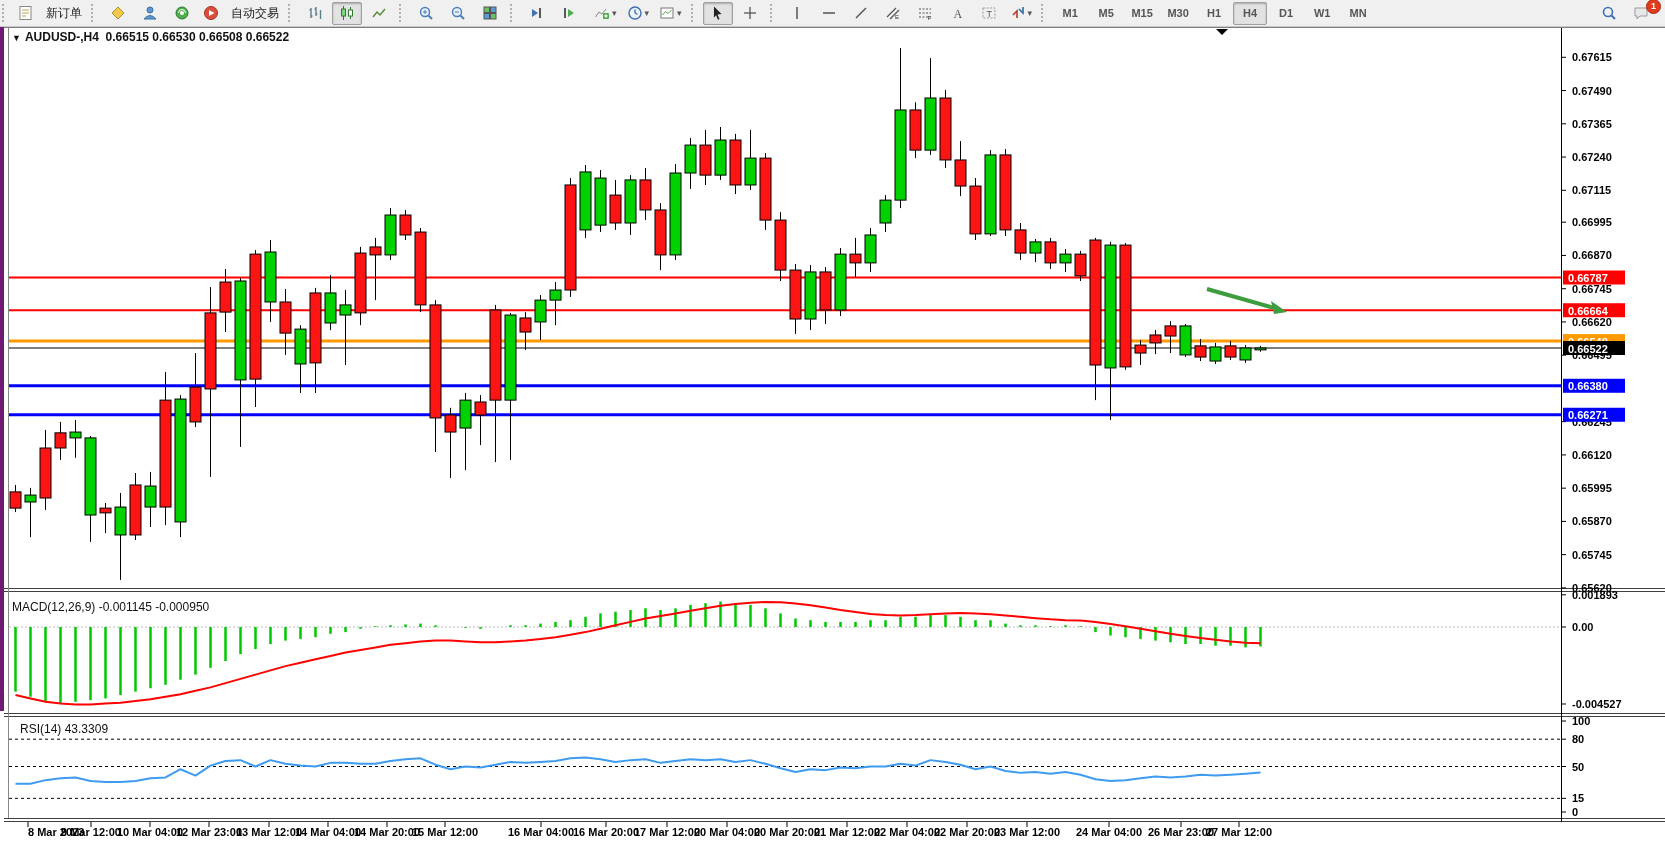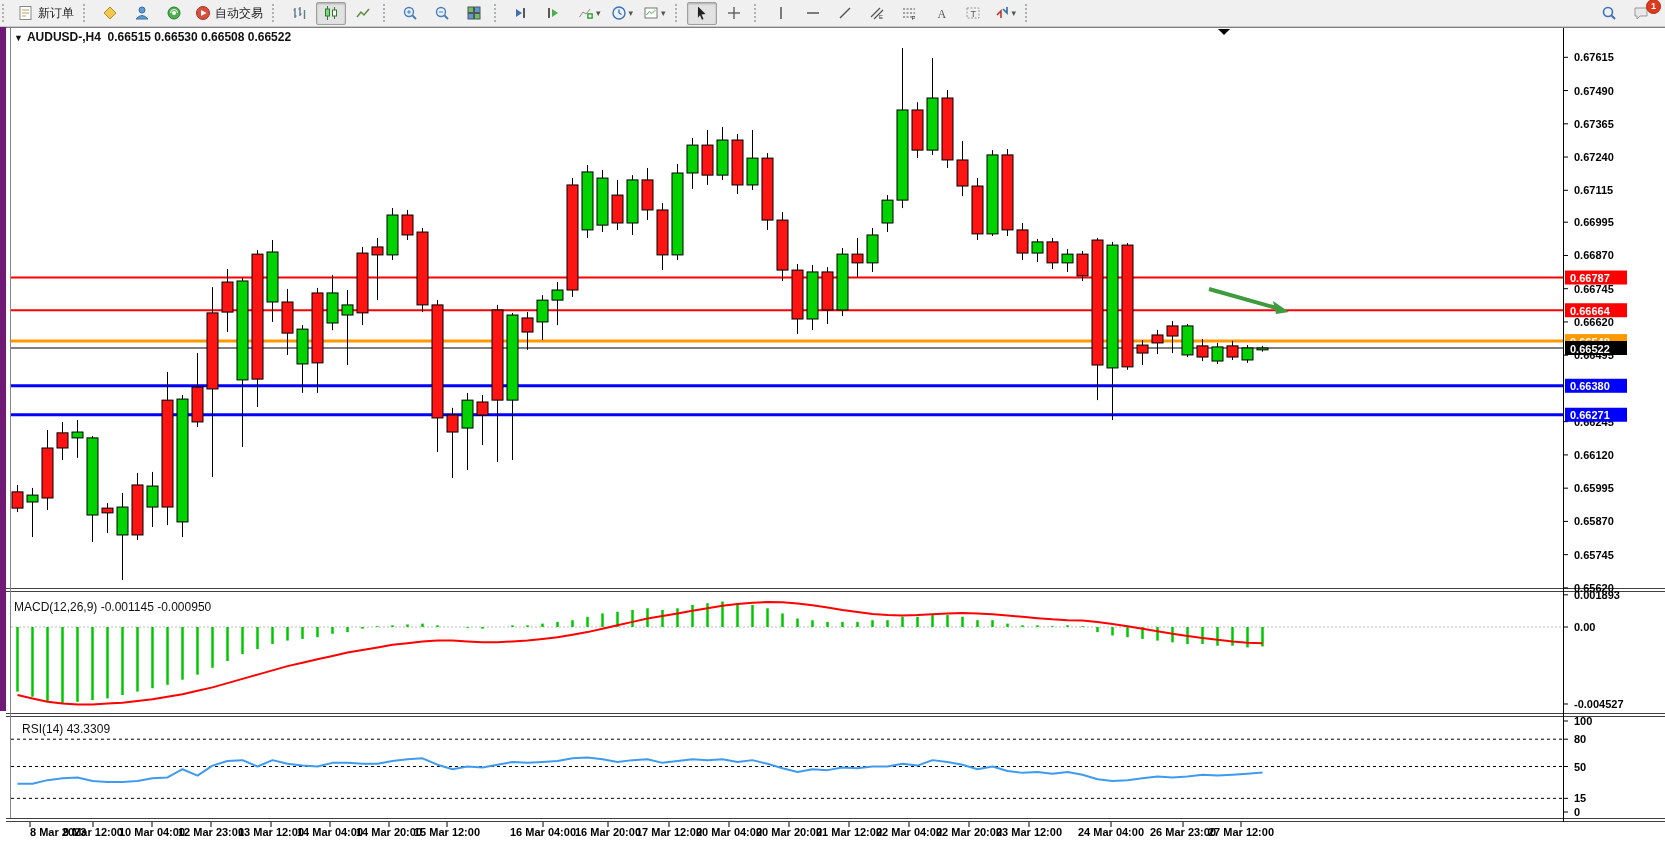--- a/index.html
+++ b/index.html
@@ -7,31 +7,31 @@
        font-family:"Liberation Sans", sans-serif;position:relative;}
   
   #toolbar{position:absolute;left:0;top:0;width:1665px;height:26px;background:#f0f0f0;
            border-bottom:1px solid #c8c8c8;display:flex;align-items:center;z-index:5;}
   .tb-group{display:flex;align-items:center;height:24px;padding:0 2px;}
   .tb-handle{width:5px;height:18px;margin:0 2px;border-left:2px dotted #b0b0b0;}
   .tb-btn{display:flex;align-items:center;justify-content:center;height:21px;min-width:22px;
           padding:0 3px;margin:0 1px;border:1px solid transparent;border-radius:2px;
           font-size:12px;color:#333;cursor:default;white-space:nowrap;}
   .tb-btn.active{background:#e2e2e2;border-color:#a0a0a0;box-shadow:inset 0 1px 2px rgba(0,0,0,.25);}
-  .tb-btn .lbl{margin-left:4px;font-size:12px;color:#222;}
+  .tb-btn .lbl{margin-left:12px;font-size:12px;color:#222;}
   .caret{font-size:9px;color:#555;margin-left:2px;}
   .tf-btn{font-size:11px;font-weight:700;color:#555;min-width:26px;}
   #toolbar svg{display:block;}
   #tb-right{margin-left:auto;display:flex;align-items:center;padding-right:8px;}
   .badge{position:absolute;top:-4px;right:-6px;width:13px;height:13px;border-radius:50%;
          background:#e03a1e;color:#fff;font-size:9px;font-weight:700;display:flex;
          align-items:center;justify-content:center;border:1px solid #b02c12;}
   
   #chart-window{position:absolute;left:0;top:26px;width:1665px;height:685px;background:#15803d;
-                border-left:6px solid #701a75;box-sizing:border-box;}
+                border-left:4px solid #701a75;box-sizing:border-box;}
   #chart-svg{position:absolute;left:0;top:0;}
   #symbol-title{position:absolute;left:8px;top:4px;font-size:12px;font-weight:600;color:#111;z-index:3;}
   #symbol-title .tri{font-size:9px;color:#111;margin-right:4px;}
   .pane-label{position:absolute;font-size:12px;color:#111;z-index:3;}
 </style>
 </head>
 <body>
 
 <div id="toolbar">
   <div class="tb-handle"></div>
@@ -283,20 +283,31 @@
         <span>
           <svg width="16" height="16" viewBox="0 0 16 16">
             <polyline points="3,10 7,6 7,13" fill="none" stroke="#c0392b" stroke-width="1.6"></polyline>
             <polyline points="9,4 13,8 13,2" fill="none" stroke="#2e6da4" stroke-width="1.6"></polyline>
           </svg>
         </span>
         <span class="caret">▾</span>
       </div>
   </div>
   <div class="tb-handle"></div>
+  <div class="tb-group" id="tf-group">
+      <div class="tb-btn tf-btn">M1</div>
+      <div class="tb-btn tf-btn">M5</div>
+      <div class="tb-btn tf-btn">M15</div>
+      <div class="tb-btn tf-btn">M30</div>
+      <div class="tb-btn tf-btn">H1</div>
+      <div class="tb-btn tf-btn active">H4</div>
+      <div class="tb-btn tf-btn">D1</div>
+      <div class="tb-btn tf-btn">W1</div>
+      <div class="tb-btn tf-btn">MN</div>
+    </div>
   <div id="tb-right">
     <div class="tb-btn">
         <span>
           <svg width="16" height="16" viewBox="0 0 16 16">
             <circle cx="7" cy="7" r="4.5" fill="none" stroke="#3f6fb5" stroke-width="1.6"></circle>
             <line x1="10.5" y1="10.5" x2="14" y2="14" stroke="#3f6fb5" stroke-width="2"></line>
           </svg>
         </span>
       </div>
     <div class="tb-btn" style="position:relative">

